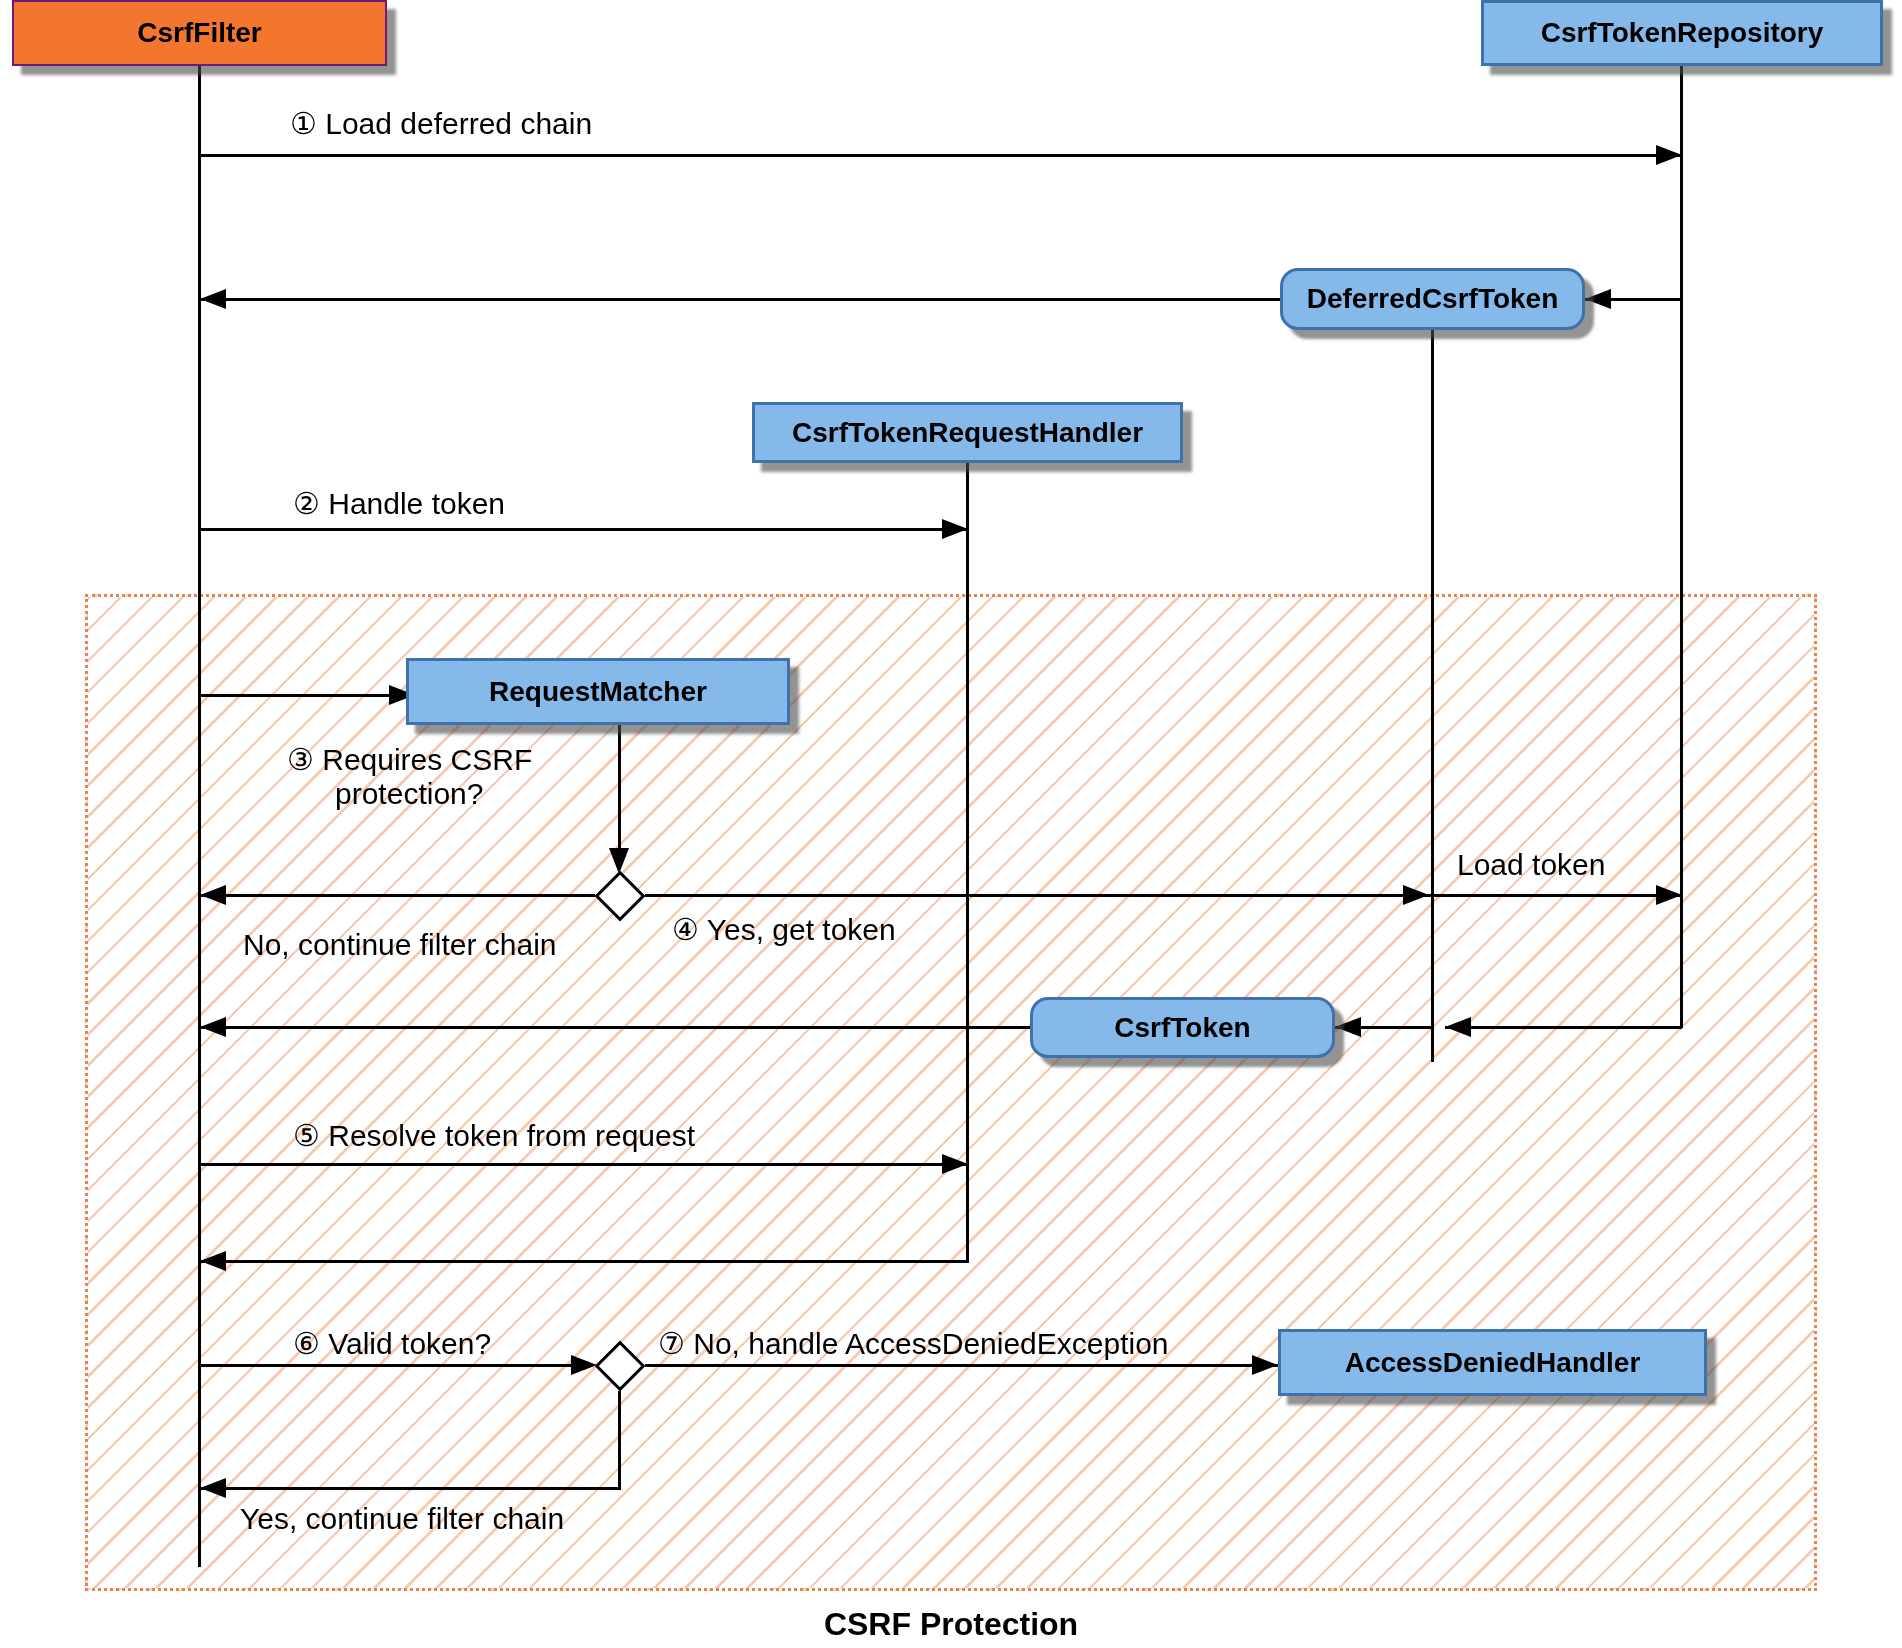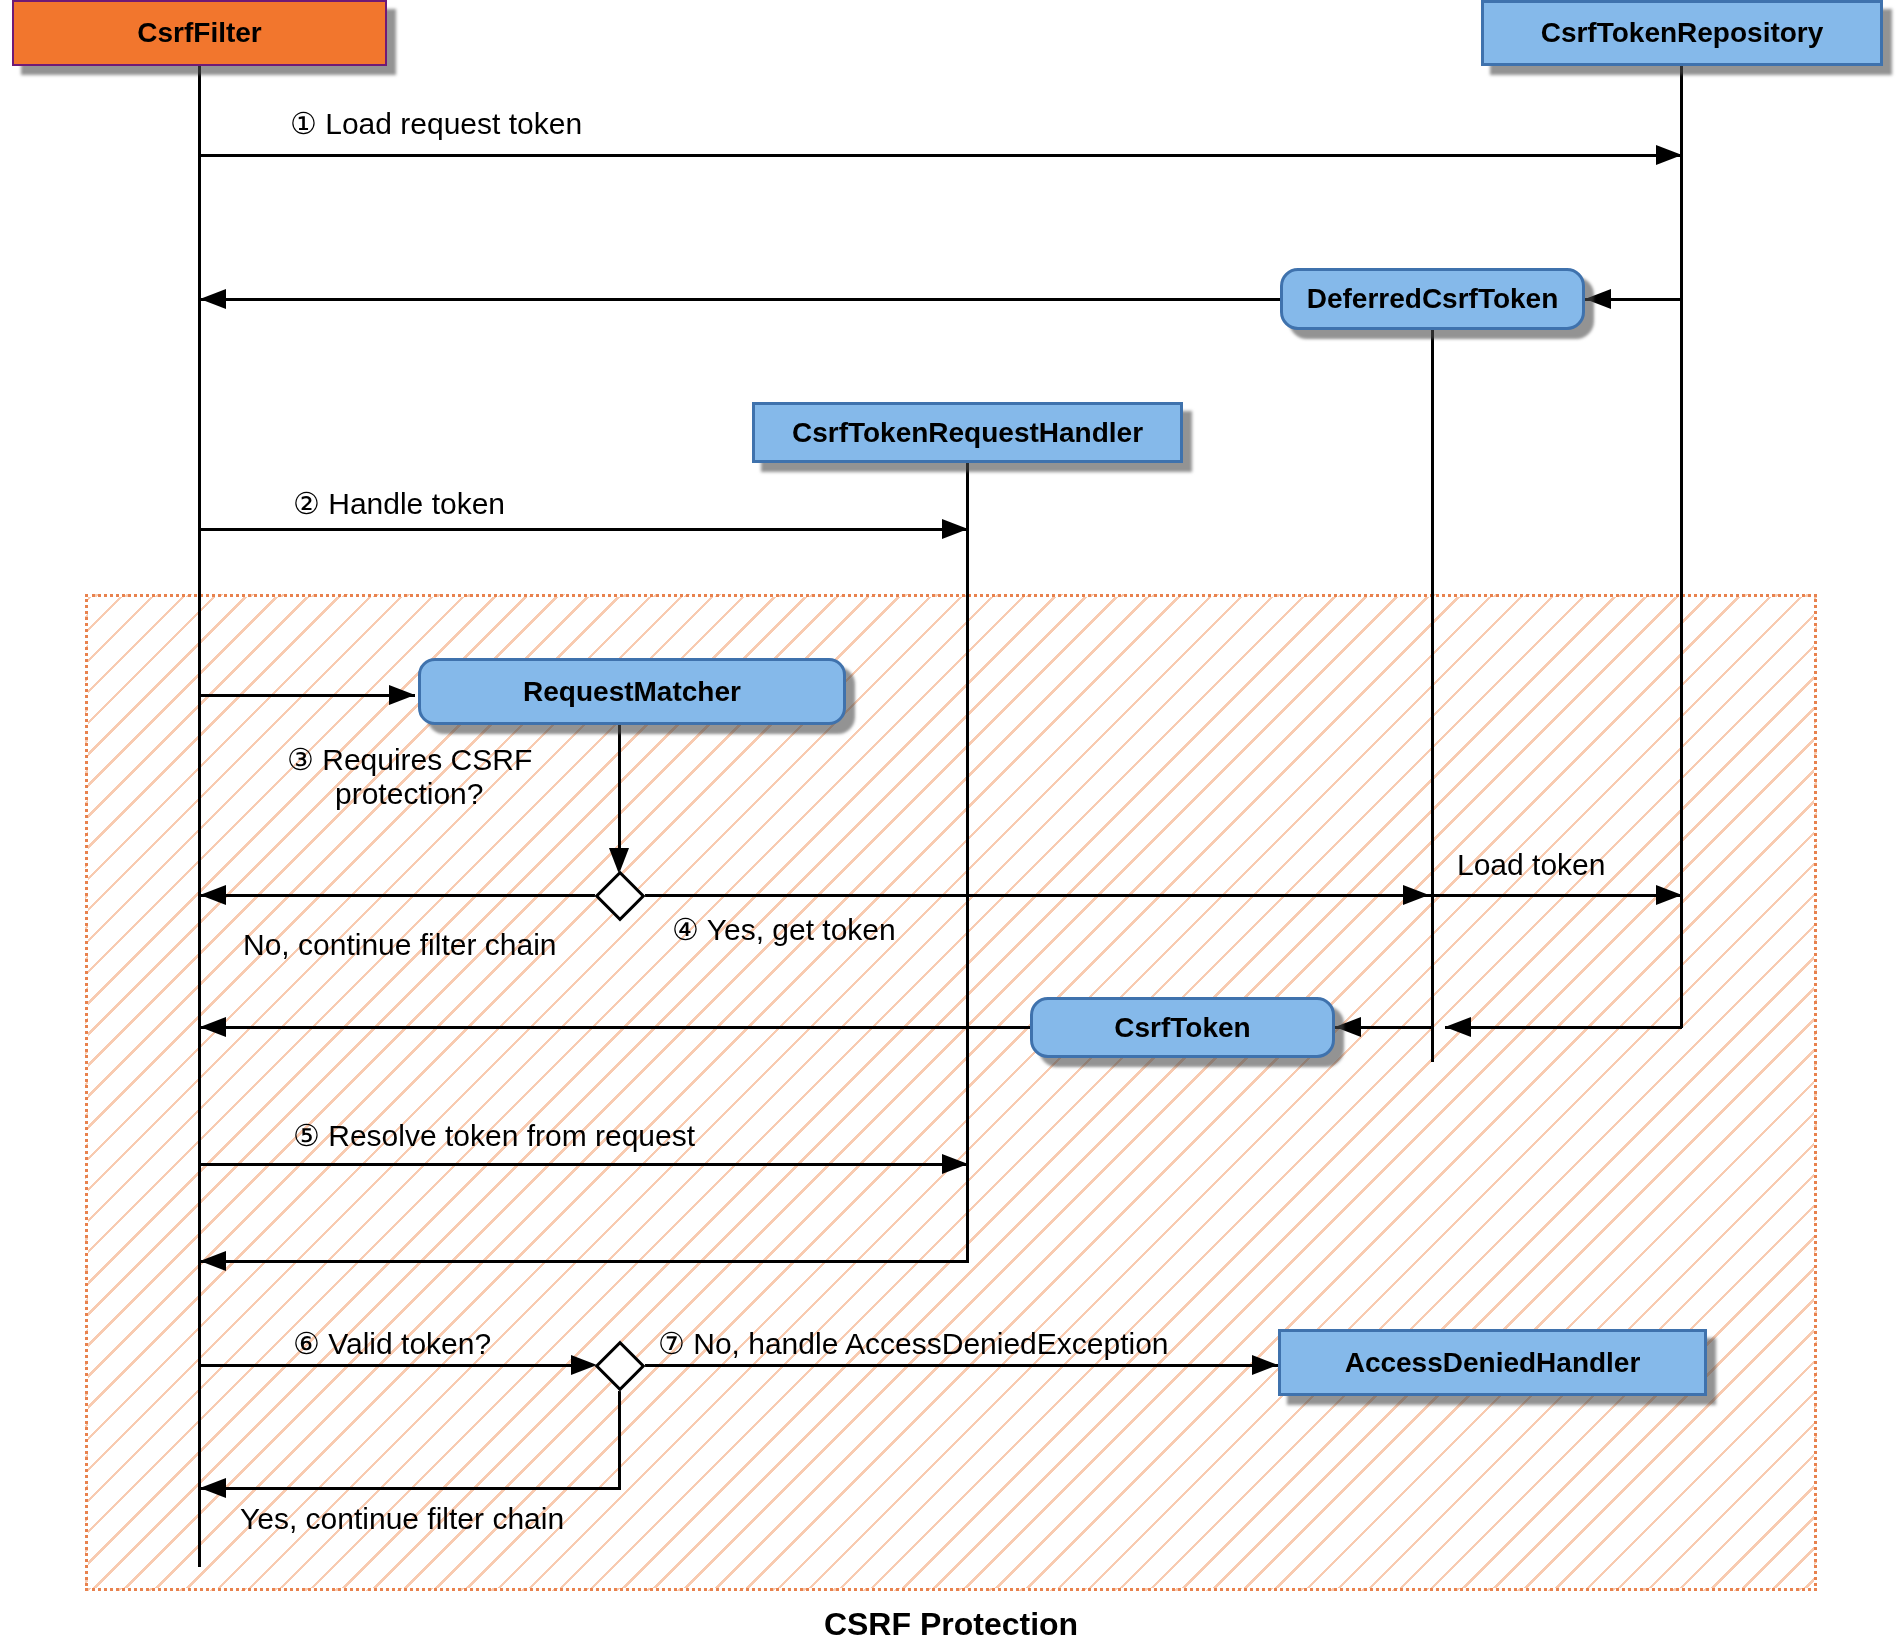--- a/index.html
+++ b/index.html
@@ -79,21 +79,21 @@
 
   <div class="hatch" style="left:85px; top:594px; width:1732px; height:997px;"></div>
 
   <div class="lifeline" style="left:198px; top:66px; height:1501px;"></div>
   <div class="lifeline" style="left:1680px; top:66px; height:962px;"></div>
   <div class="lifeline" style="left:966px; top:463px; height:800px;"></div>
   <div class="lifeline" style="left:1431px; top:330px; height:732px;"></div>
 
   <div class="hline" style="left:200px; top:154px; width:1482px;"></div>
   <div class="ah r" style="left:1656px; top:145px;"></div>
-  <div class="label" style="left:290px; top:106px;">① Load request token</div>
+  <div class="label" style="left:290px; top:106px;">① Load deferred chain</div>
 
   <div class="hline" style="left:1585px; top:298px; width:97px;"></div>
   <div class="ah l" style="left:1585px; top:289px;"></div>
   <div class="hline" style="left:200px; top:298px; width:1080px;"></div>
   <div class="ah l" style="left:200px; top:289px;"></div>
 
   <div class="hline" style="left:200px; top:528px; width:768px;"></div>
   <div class="ah r" style="left:942px; top:519px;"></div>
   <div class="label" style="left:293px; top:486px;">② Handle token</div>
 
@@ -148,21 +148,21 @@
   <div class="label" style="left:240px; top:1502px;">Yes, continue filter chain</div>
 
   <div class="node orange" style="left:12px; top:0px; width:375px; height:66px;">CsrfFilter</div>
 
   <div class="node" style="left:1481px; top:0px; width:402px; height:66px;">CsrfTokenRepository</div>
 
   <div class="node rounded" style="left:1280px; top:268px; width:305px; height:62px;">DeferredCsrfToken</div>
 
   <div class="node" style="left:752px; top:402px; width:431px; height:61px;">CsrfTokenRequestHandler</div>
 
-  <div class="node" style="left:418px; top:658px; width:428px; height:67px;border-radius:17px;">RequestMatcher</div>
+  <div class="node" style="left:406px; top:658px; width:384px; height:67px;">RequestMatcher</div>
 
   <div class="node rounded" style="left:1030px; top:997px; width:305px; height:61px;">CsrfToken</div>
 
   <div class="node" style="left:1278px; top:1329px; width:429px; height:67px;">AccessDeniedHandler</div>
 
   <div class="diagram-title" style="left:701px; top:1606px; width:500px;">CSRF Protection</div>
 
 </div>
 
 </body></html>

